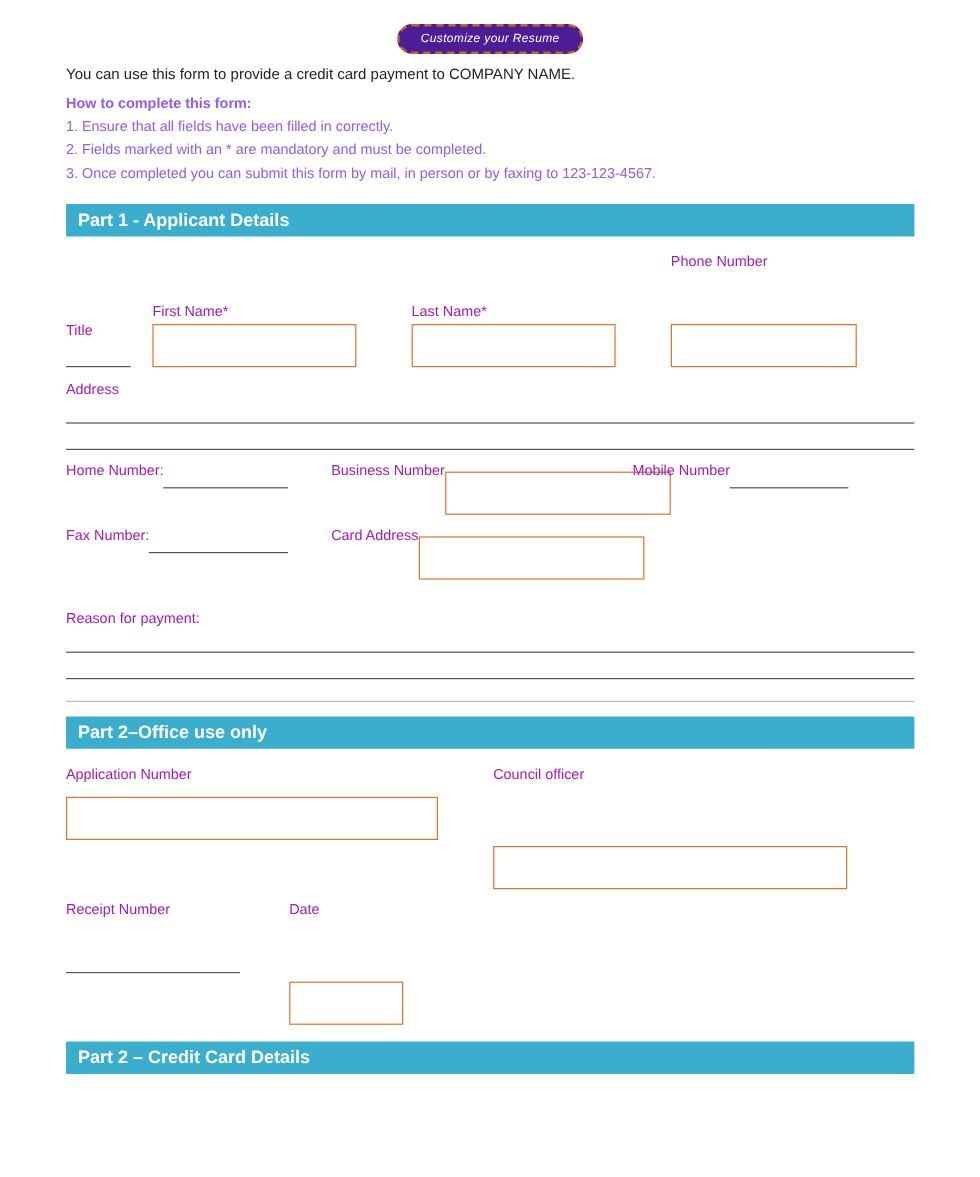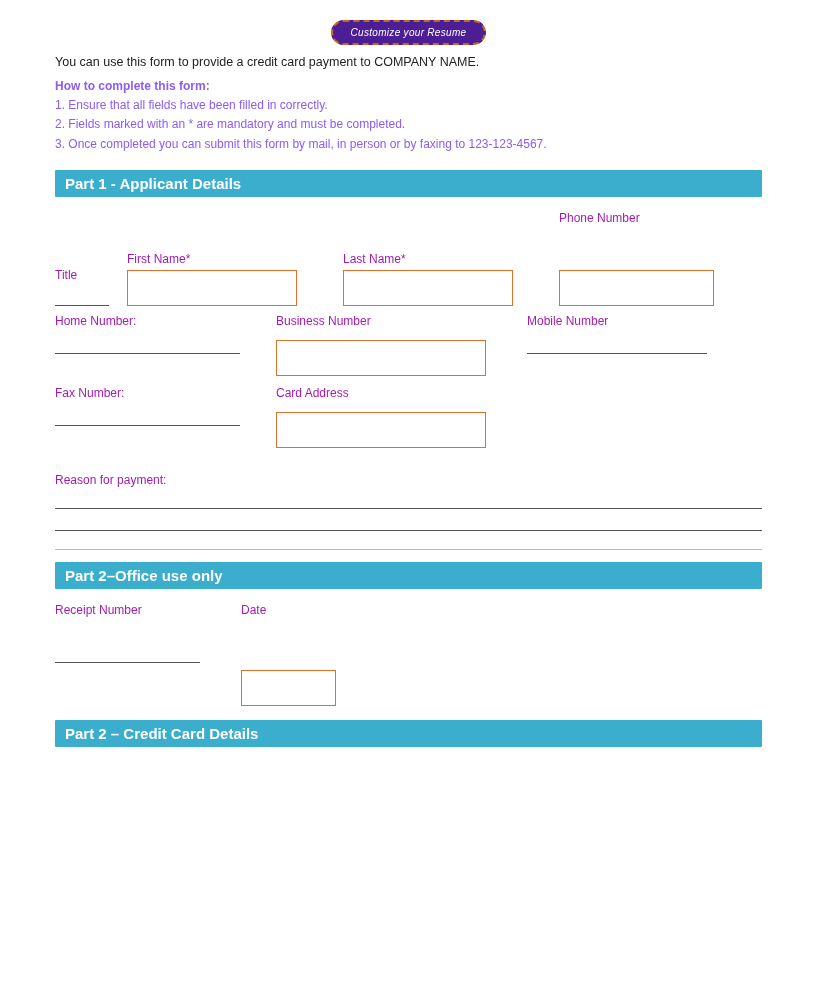--- a/index.html
+++ b/index.html
@@ -125,21 +125,21 @@
     }
 
     .numbers-row {
       display: flex;
       align-items: flex-start;
       margin-bottom: 10px;
       gap: 0;
     }
     .numbers-col {
       display: flex;
-      flex-direction: column;
+      flex-direction: row;
       margin-right: 18px;
     }
     .numbers-col:last-child { margin-right: 0; }
 
     .home-col { width: 185px; }
     .business-col { width: 215px; }
     .mobile-col { width: 180px; }
     .fax-col { width: 185px; }
     .email-col { width: 215px; }
 
@@ -223,20 +223,25 @@
     <div class="form-field" style="width:180px; margin-left:18px;">
       <span class="field-label">Last Name*</span>
       <input class="field-input-box lastname-field" type="text" value="" style="width: 170px;">
     </div>
     <div class="form-field" style="width:162px; margin-left:18px;">
       <span class="field-label">Phone Number</span>
       <input class="field-input-box phone-field" type="text" value="" style="width: 155px;">
     </div>
   </div>
 
+  <div class="address-section">
+    <span class="field-label">Address</span>
+    <div class="address-line"></div>
+    <div class="address-line2"></div>
+  </div>
 
   <div class="numbers-row" style="margin-top:8px;">
     <div class="numbers-col home-col">
       <span class="field-label">Home Number:</span>
       <div class="wide-line"></div>
     </div>
     <div class="numbers-col business-col" style="margin-left:18px;">
       <span class="field-label">Business Number</span>
       <input class="field-input-box" type="text" value="" style="width: 210px; margin-top: 8px;">
     </div>
@@ -260,20 +265,30 @@
   <div class="reason-section">
     <span class="field-label">Reason for payment:</span>
     <div class="reason-line"></div>
     <div class="reason-line2"></div>
   </div>
 
   <hr class="divider">
 
   <div class="section-header part2-section">Part 2–Office use only</div>
 
+  <div class="form-row" style="align-items:flex-start;">
+    <div class="form-field app-number-col">
+      <span class="field-label">Application Number</span>
+      <input class="field-input-box" type="text" value="" style="width: 310px; margin-top: 8px; height: 36px;">
+    </div>
+    <div class="form-field council-col" style="margin-left:18px;">
+      <span class="field-label">Council officer</span>
+      <input class="field-input-box" type="text" value="" style="width: 295px; margin-top: 8px; height: 36px;">
+    </div>
+  </div>
 
   <div class="receipt-row" style="margin-top:10px; align-items:flex-start;">
     <div class="form-field receipt-col">
       <span class="field-label">Receipt Number</span>
       <div class="wide-line" style="width:145px; margin-top:24px;"></div>
     </div>
     <div class="form-field date-col" style="margin-left:18px;">
       <span class="field-label">Date</span>
       <input class="field-input-box" type="text" value="" style="width: 95px; margin-top: 8px; height: 36px;">
     </div>

